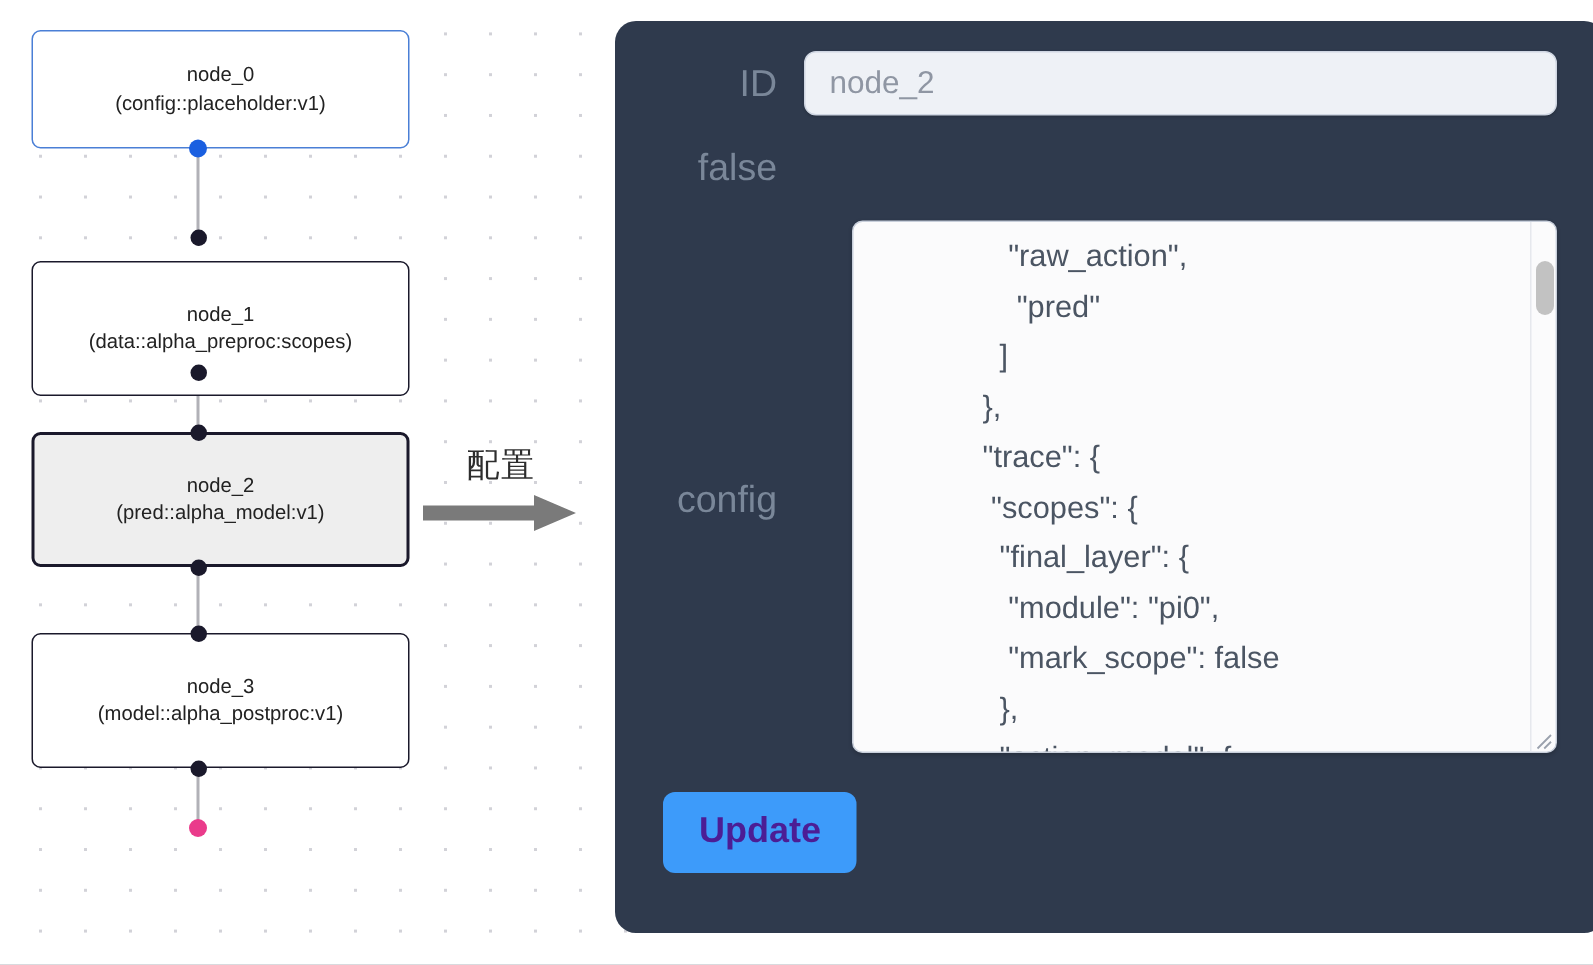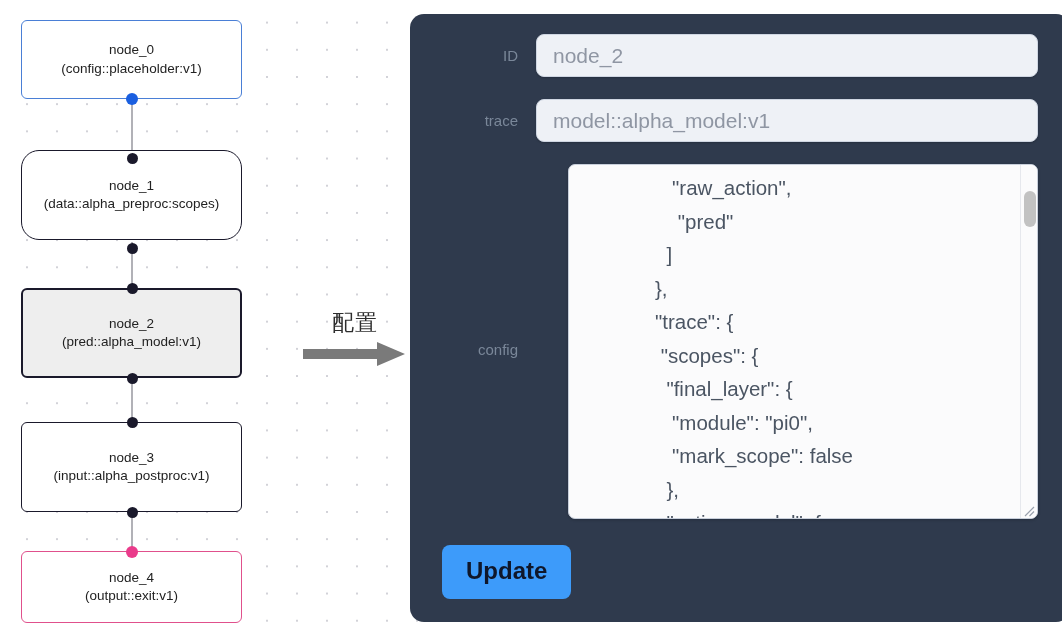--- a/index.html
+++ b/index.html
@@ -33,21 +33,21 @@
   .edge {
     position: absolute;
     width: 2px;
     background: #b1b1b7;
     left: 131px;
   }
 
   .node {
     position: absolute;
     left: 21px;
-    width: 221px;
+    width: 252px;
     border: 1px solid #1a192b;
     border-radius: 6px;
     background: #ffffff;
     color: #222222;
     font-size: 13.5px;
     line-height: 18.5px;
     text-align: center;
     display: flex;
     align-items: center;
     justify-content: center;
@@ -71,25 +71,24 @@
     background: #1a192b;
     left: 126.5px;
     z-index: 6;
   }
   .handle.blue { background: #1a5fe0; width: 12px; height: 12px; left: 126px; }
   .handle.pink { background: #ea3b8b; width: 12px; height: 12px; left: 126px; }
 
   
   #arrow-group {
     position: absolute;
-    left: 303px;
+    left: 282px;
     top: 298px;
     width: 104px;
     height: 62px;
-    margin-top: 12px;
   }
   #arrow-label {
     font-family: "DejaVu Sans", sans-serif;
     font-size: 22px;
     color: #2d2d2d;
     text-align: center;
     letter-spacing: 1px;
     line-height: 26px;
   }
   #arrow-svg { display: block; margin-top: 3px; }
@@ -110,21 +109,21 @@
     display: flex;
     align-items: center;
     margin-bottom: 22px;
   }
   .field-label {
     width: 112px;
     flex: 0 0 112px;
     text-align: right;
     padding-right: 18px;
     color: #7a8799;
-    font-size: 15px;
+    font-size: 25px;
     line-height: 26px;
   }
   .text-input {
     flex: 1 1 auto;
     height: 43px;
     background: #eef1f6;
     border: 1px solid #cfd6e2;
     border-radius: 8px;
     color: #8f96a3;
     font-size: 21px;
@@ -181,21 +180,21 @@
     position: absolute;
     right: 2px; bottom: 1px;
     width: 14px; height: 14px;
   }
 
   #update-button {
     margin-left: 18px;
     margin-top: 4px;
     display: inline-block;
     background: #3d9bfa;
-    color: #0f172a;
+    color: #4c1d95;
     font-size: 24px;
     font-weight: bold;
     border: none;
     border-radius: 8px;
     padding: 12px 24px 14px 24px;
     cursor: pointer;
     font-family: "Liberation Sans", sans-serif;
   }
 </style>
 </head>
@@ -208,61 +207,57 @@
     <div class="edge" style="top:92px;height:72px;"></div>
     <div class="edge" style="top:242px;height:52px;"></div>
     <div class="edge" style="top:372px;height:56px;"></div>
     <div class="edge" style="top:506px;height:51px;"></div>
 
     <div class="node blue" style="top:20px;height:79px;">
       <span class="nlabel"><span>node_0</span><br><span>(config::placeholder:v1)</span></span>
     </div>
     <div class="handle blue" style="top:93px;"></div>
 
-    <div class="node" style="top:150px;height:90px;border-radius:18px;">
+    <div class="node" style="top:174px;height:90px;">
       <span class="nlabel"><span>node_1</span><br><span>(data::alpha_preproc:scopes)</span></span>
     </div>
     <div class="handle" style="top:153px;"></div>
     <div class="handle" style="top:243px;"></div>
 
     <div class="node selected" style="top:288px;height:90px;">
       <span class="nlabel"><span>node_2</span><br><span>(pred::alpha_model:v1)</span></span>
     </div>
     <div class="handle" style="top:283px;"></div>
     <div class="handle" style="top:373px;"></div>
 
     <div class="node" style="top:422px;height:90px;justify-content:center;">
-      <span class="nlabel"><span>node_3</span><br><span>(input::alpha_postproc:v1)</span></span>
+      <span class="nlabel"><span>node_3</span><br><span>(model::alpha_postproc:v1)</span></span>
     </div>
     <div class="handle" style="top:417px;"></div>
     <div class="handle" style="top:507px;"></div>
 
-    <div class="node pink" style="top:551px;height:72px;">
-      <span class="nlabel"><span>node_4</span><br><span>(output::exit:v1)</span></span>
-    </div>
     <div class="handle pink" style="top:546px;"></div>
   </div>
 
   <div id="arrow-group">
     <div id="arrow-label">配置</div>
     <svg id="arrow-svg" width="104" height="30" viewBox="0 0 104 30">
       <polygon points="0,10 74,10 74,3 102,15 74,27 74,20 0,20" fill="#7a7a7a"></polygon>
     </svg>
   </div>
 
   <div id="panel">
 
     <div class="field-row">
       <div class="field-label">ID</div>
       <div class="text-input">node_2</div>
     </div>
 
     <div class="field-row">
-      <div class="field-label">trace</div>
-      <div class="text-input">model::alpha_model:v1</div>
+      <div class="field-label">false</div>
     </div>
 
     <div class="field-row config-row">
       <div class="field-label">config</div>
       <div id="config-box">
         <pre id="config-text">   "raw_action",
     "pred"
   ]
 },
 "trace": {

